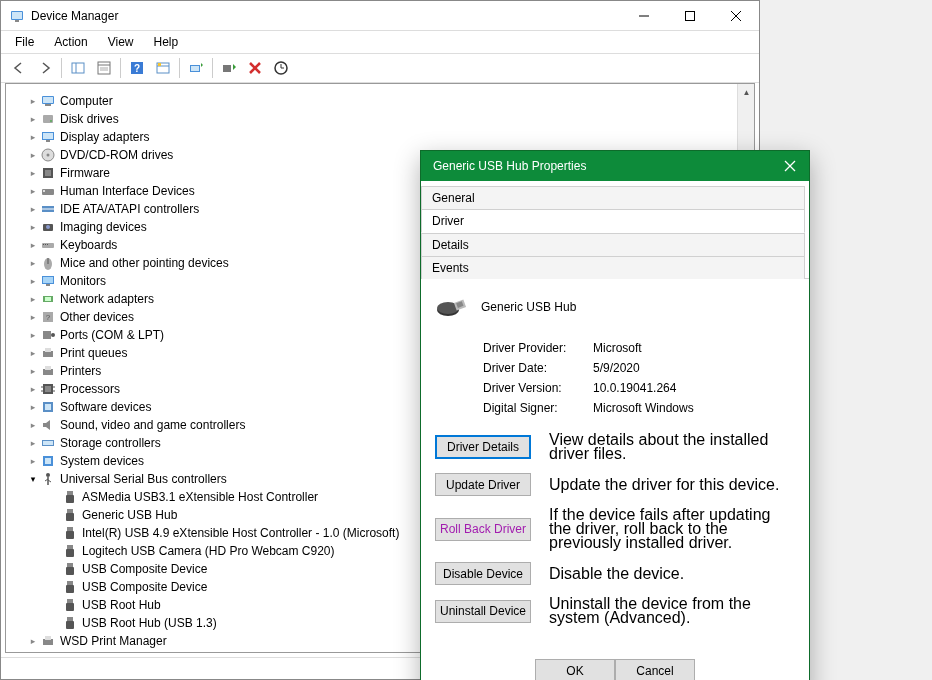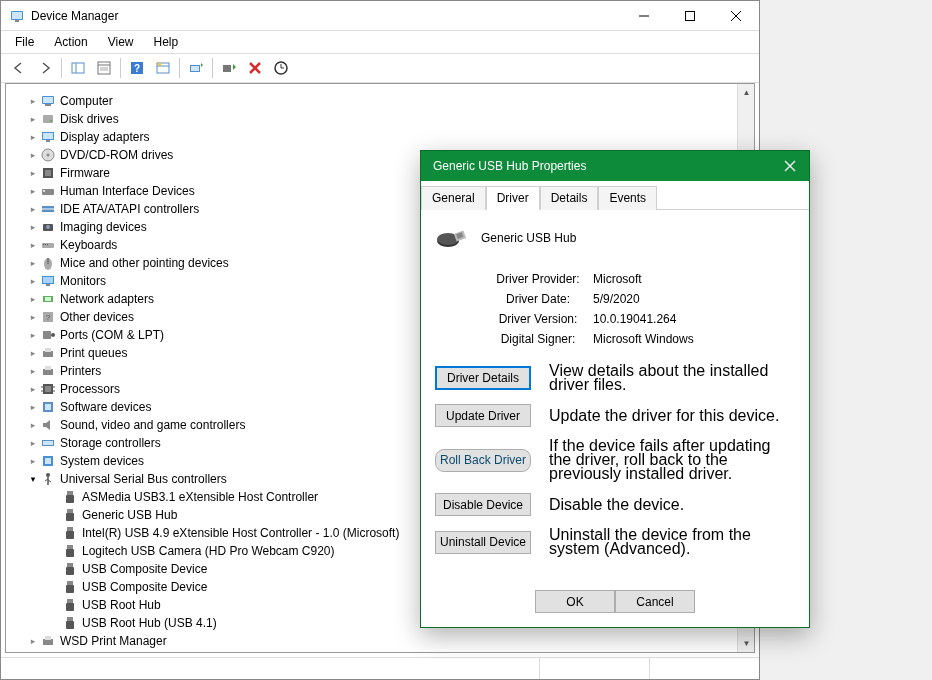--- a/index.html
+++ b/index.html
@@ -27,34 +27,34 @@
 .scroll-arrow { width: 17px; height: 17px; display: flex; align-items: center; justify-content: center; background: #f0f0f0; cursor: pointer; font-size: 8px; color: #555; }
 .statusbar { height: 22px; border-top: 1px solid #ddd; display: flex; }
 .status-cell { border-left: 1px solid #ddd; width: 110px; height: 100%; }
 .status-cell:first-child { border-left: none; flex: 1; }
 
 
 .dialog { position: absolute; left: 420px; top: 150px; width: 390px; background: #fff; box-shadow: 0 8px 24px rgba(0,0,0,0.3); border: 1px solid #0d6b2a; }
 .dlg-title { height: 30px; background: #0d8b3a; color: #fff; display: flex; align-items: center; padding: 0 4px 0 12px; font-size: 12px; }
 .dlg-title-text { flex: 1; }
 .dlg-close { width: 30px; height: 22px; display: flex; align-items: center; justify-content: center; cursor: pointer; }
-.tabstrip { display: flex; border-bottom: 1px solid #d0d0d0; padding: 4px 4px 0 0; background: #fff; }
+.tabstrip { display: flex; border-bottom: 1px solid #d0d0d0; padding: 4px 4px 0 0; background: #fff; flex-direction: column; }
 .tab { padding: 4px 10px; border: 1px solid #d0d0d0; border-bottom: none; background: #f4f4f4; margin-right: 0px; cursor: pointer; font-size: 12px; position: relative; top: 1px; }
 .tab.active { background: #fff; border-bottom: 1px solid #fff; }
 .dlg-body { padding: 12px 14px; font-size: 12px; }
 .dev-header { display: flex; align-items: center; margin-bottom: 18px; }
 .dev-icon { width: 32px; height: 32px; margin-right: 14px; display: flex; align-items: center; justify-content: center; }
 .dev-name { font-size: 12px; }
 .info-grid { margin-left: 48px; margin-bottom: 18px; }
 .info-row { display: flex; margin-bottom: 6px; }
-.info-label { width: 110px; text-align: center; }
+.info-label { width: 110px; }
 .btn-row { display: flex; align-items: center; margin-bottom: 12px; }
 .actbtn { width: 96px; height: 23px; border: 1px solid #adadad; background: #e1e1e1; cursor: pointer; font-size: 12px; font-family: inherit; margin-right: 18px; flex-shrink: 0; }
 .actbtn.highlighted { border: 2px solid #0078d7; width: 96px; height: 24px; }
-.actbtn:disabled { color: #0c4a6e; cursor: default; border-radius: 9px; }
+.actbtn:disabled { color: #a21caf; cursor: default; }
 .btn-desc { font-size: 16px; line-height: 14px; }
 .dlg-footer { display: flex; justify-content: center; gap: 0; padding: 10px 14px 14px; }
 .dlgbtn { width: 80px; height: 23px; border: 1px solid #adadad; background: #e1e1e1; cursor: pointer; font-size: 12px; font-family: inherit; }
 svg { display: block; }
 </style>
 </head>
 <body>
 
 <div class="window">
 
@@ -466,21 +466,21 @@
         <span class="tree-label">USB Root Hub</span>
       </div>
         <div class="tree-row indent-2">
         <span class="expander"></span>
         <span class="tree-icon">
             <svg width="16" height="16">
               <rect x="5" y="2" width="6" height="4" fill="#888"></rect>
               <rect x="4" y="6" width="8" height="8" fill="#555" rx="1"></rect>
             </svg>
           </span>
-        <span class="tree-label">USB Root Hub (USB 4.1)</span>
+        <span class="tree-label">USB Root Hub (USB 1.3)</span>
       </div>
         <div class="tree-row indent-1">
     <span class="expander" style="color:#888">▸</span>
     <span class="tree-icon">
             <svg width="16" height="16">
               <rect x="3" y="6" width="10" height="6" fill="#888"></rect>
               <rect x="5" y="3" width="6" height="4" fill="#ddd"></rect>
             </svg>
           </span>
     <span class="tree-label">WSD Print Manager</span>

